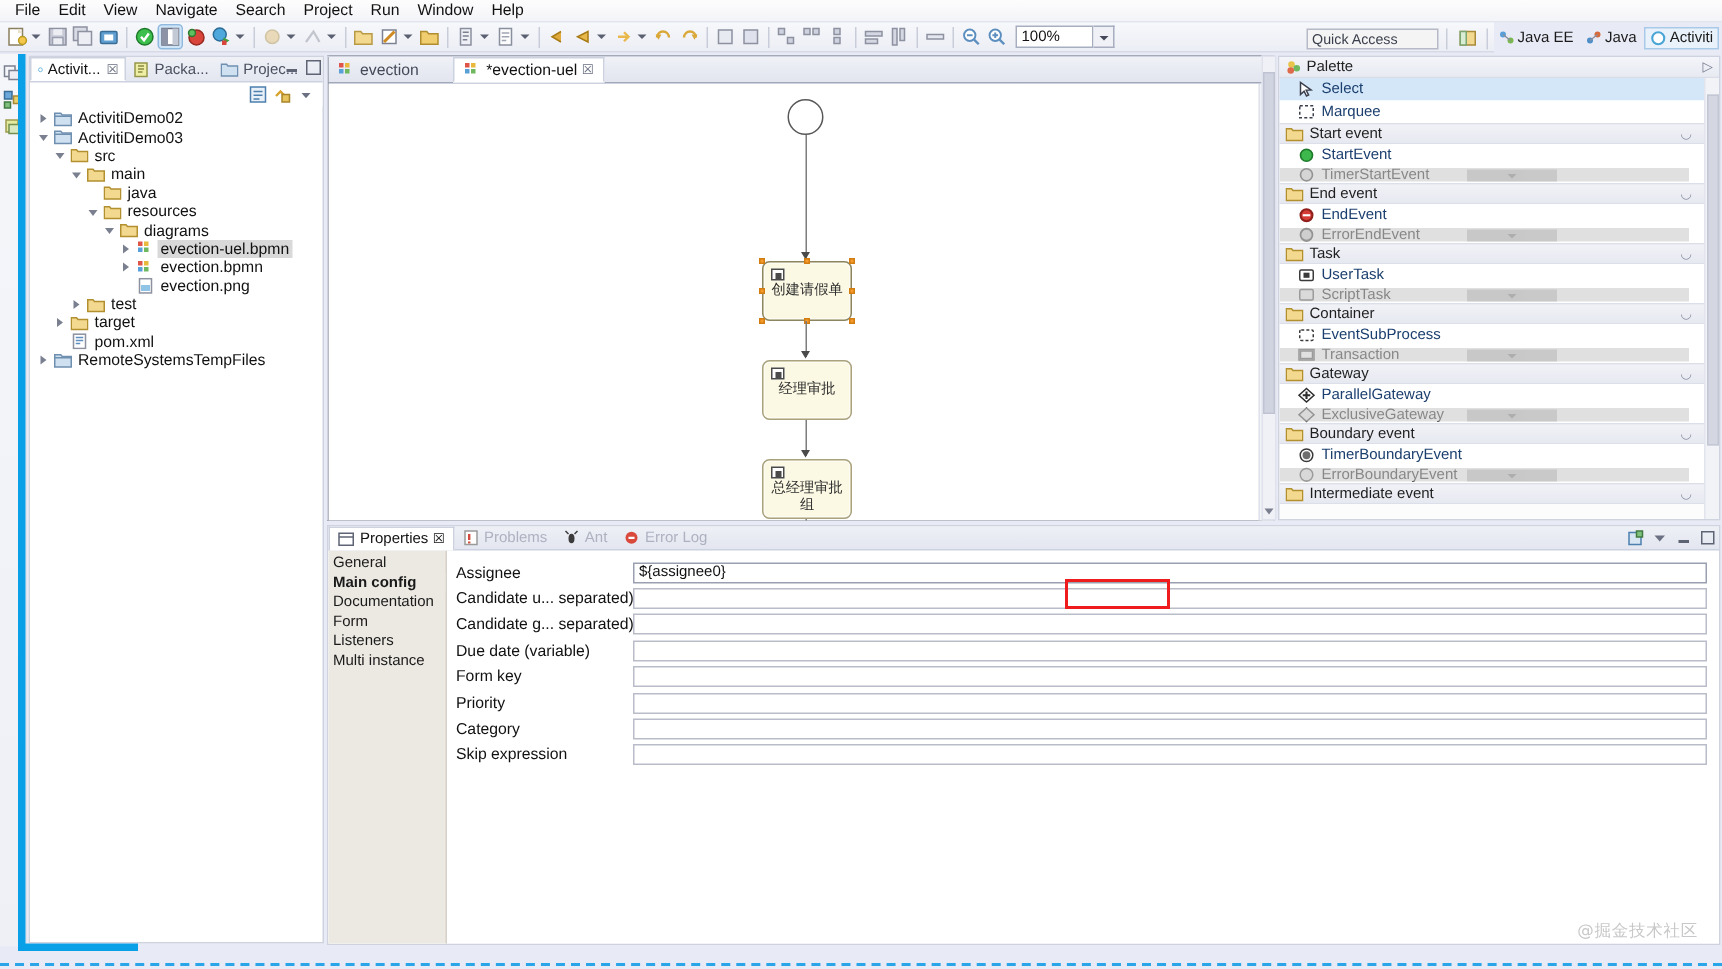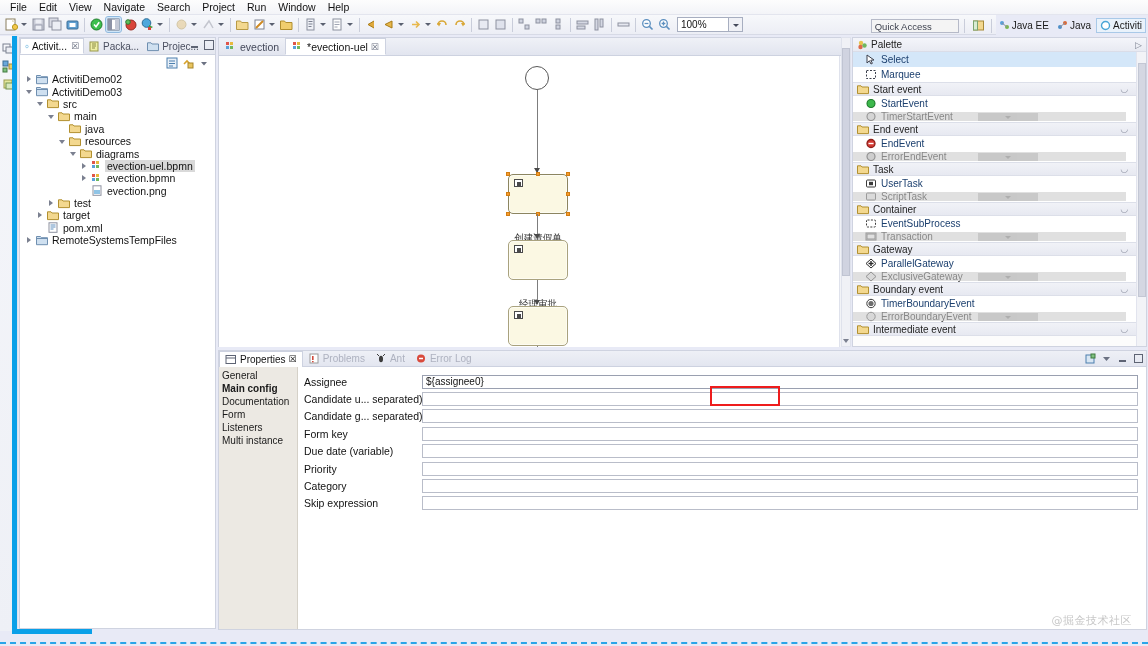--- a/index.html
+++ b/index.html
@@ -156,21 +156,21 @@
     height: 18px; display: flex; align-items: flex-end;
     background: linear-gradient(#eff1f7, #e2e5ef);
     border-bottom: 1px solid #cdd2e0;
   }
   .etab {
     display: flex; align-items: center; gap: 3px;
     font-size: 10.5px; padding: 2px 6px; height: 17px; color: #44495a;
   }
   .etab.active { background: #fff; color: #111;
     border-left: 1px solid #cdd2e0; border-right: 1px solid #cdd2e0;
-    border-top: 1px solid #cdd2e0; border-bottom: 1px solid #fff; }
+    border-top: 1px solid #cdd2e0; border-bottom: 1px solid #fff; margin-left: 17px; }
   .etab .x { font-size: 9px; color: #6a7080; }
   .canvas {
     position: relative; height: 291px; background: #fff; overflow: hidden;
   }
   .vscroll {
     position: absolute; right: 0; top: 0; width: 10px; height: 291px;
     background: #f2f3f7; border-left: 1px solid #dfe2ec;
   }
   .vscroll .up, .vscroll .dn {
     position: absolute; left: 0; width: 10px; height: 10px;
@@ -204,21 +204,20 @@
   }
   .task .tico::after {
     content: ""; position: absolute; left: 2px; top: 1.5px;
     width: 4px; height: 4px; background: #4a4a4a;
   }
   .task .tlabel {
     position: absolute; left: 0; right: 0; top: 13px;
     text-align: center; font-size: 9.5px; color: #2d2d2d;
     font-family: "DejaVu Sans", "Liberation Sans", sans-serif;
     line-height: 11px;
-    margin-top: 44px;
   }
   .task.selected { border-color: #8c8560; }
   .handle {
     position: absolute; width: 4px; height: 4px;
     background: #f79b2c; border: 1px solid #d17d12;
   }
   .flow {
     position: absolute; width: 1px; background: #7d7d7d;
   }
   .arrow {
@@ -1120,25 +1119,25 @@
             </div>
             <div class="prow">
               <div class="plabel">Candidate u... separated)</div>
               <div class="pinput"></div>
             </div>
             <div class="prow">
               <div class="plabel">Candidate g... separated)</div>
               <div class="pinput"></div>
             </div>
             <div class="prow">
-              <div class="plabel">Form key</div>
+              <div class="plabel">Due date (variable)</div>
               <div class="pinput"></div>
             </div>
             <div class="prow">
-              <div class="plabel">Due date (variable)</div>
+              <div class="plabel">Form key</div>
               <div class="pinput"></div>
             </div>
             <div class="prow">
               <div class="plabel">Priority</div>
               <div class="pinput"></div>
             </div>
             <div class="prow">
               <div class="plabel">Category</div>
               <div class="pinput"></div>
             </div>

